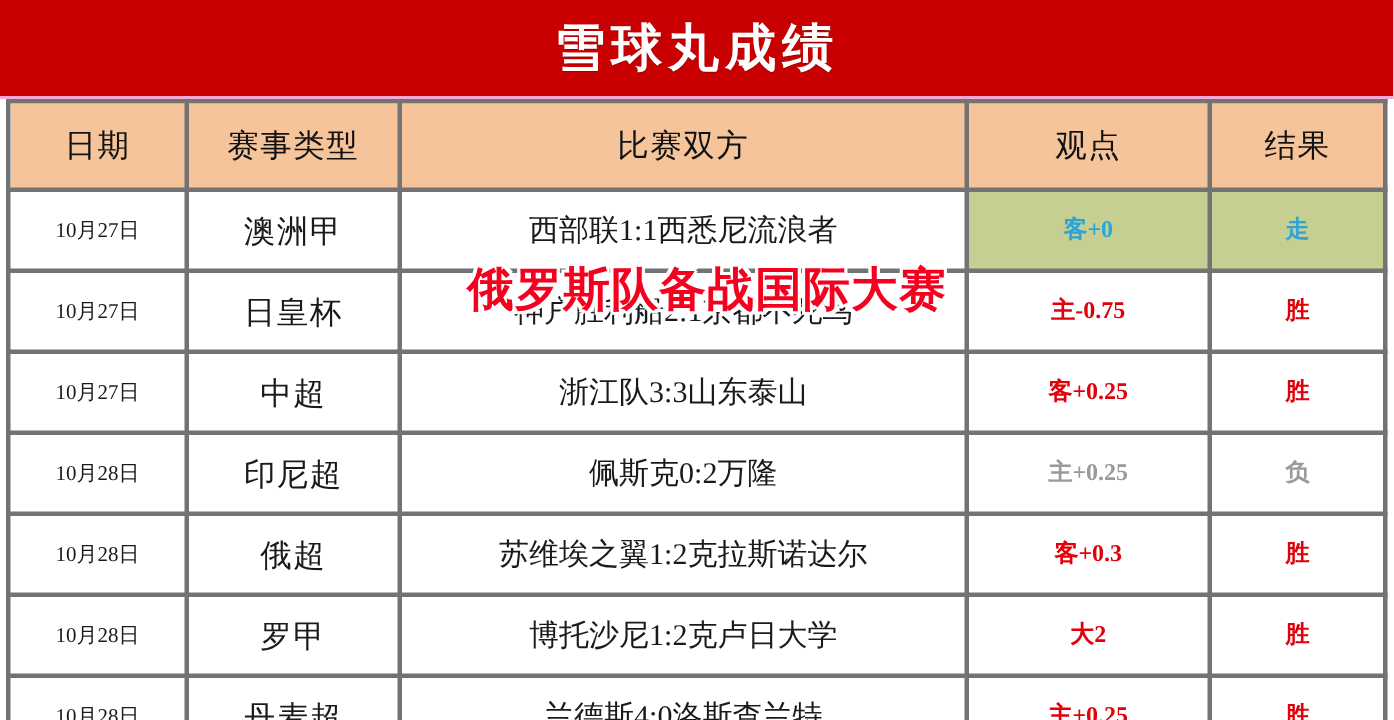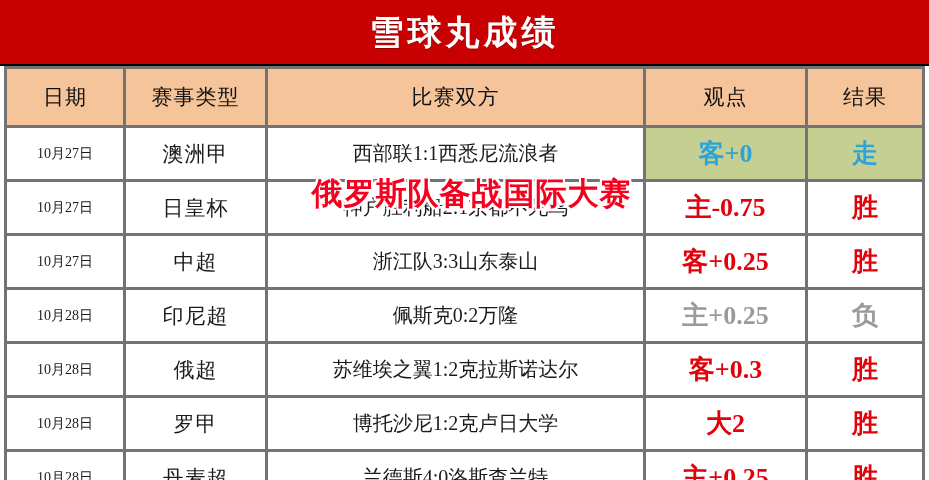--- a/index.html
+++ b/index.html
@@ -23,21 +23,21 @@
 
   
   .title-bar {
     position: absolute;
     left: 0;
     top: 0;
     width: 929px;
     height: 66px;
     background: #C80002;
     box-sizing: border-box;
-    border-bottom: 2px solid #000000;
+    border-bottom: 2px solid #f9a8d4;
   }
   .title-text {
     position: absolute;
     left: 0;
     top: 0;
     width: 929px;
     height: 66px;
     line-height: 66px;
     text-align: center;
     color: #ffffff;
@@ -92,21 +92,21 @@
     height: 51px;
     font-size: 20px;
     color: #1a1a1a;
     font-family: "Liberation Serif", "DejaVu Serif", serif;
   }
   tbody td.date-cell  { font-size: 14px; letter-spacing: 0px; }
   tbody td.type-cell  { font-size: 21px; letter-spacing: 1px; }
   tbody td.match-cell { font-size: 20px; }
   tbody td.view-cell,
   tbody td.result-cell {
-    font-size: 26px;
+    font-size: 16px;
     font-weight: bold;
   }
 
   
   tr.state-win td.view-cell,
   tr.state-win td.result-cell   { color: #E3000B; background: #ffffff; }
 
   tr.state-draw td.view-cell,
   tr.state-draw td.result-cell  { color: #2BA5D9; background: #C6CF92; }
 

